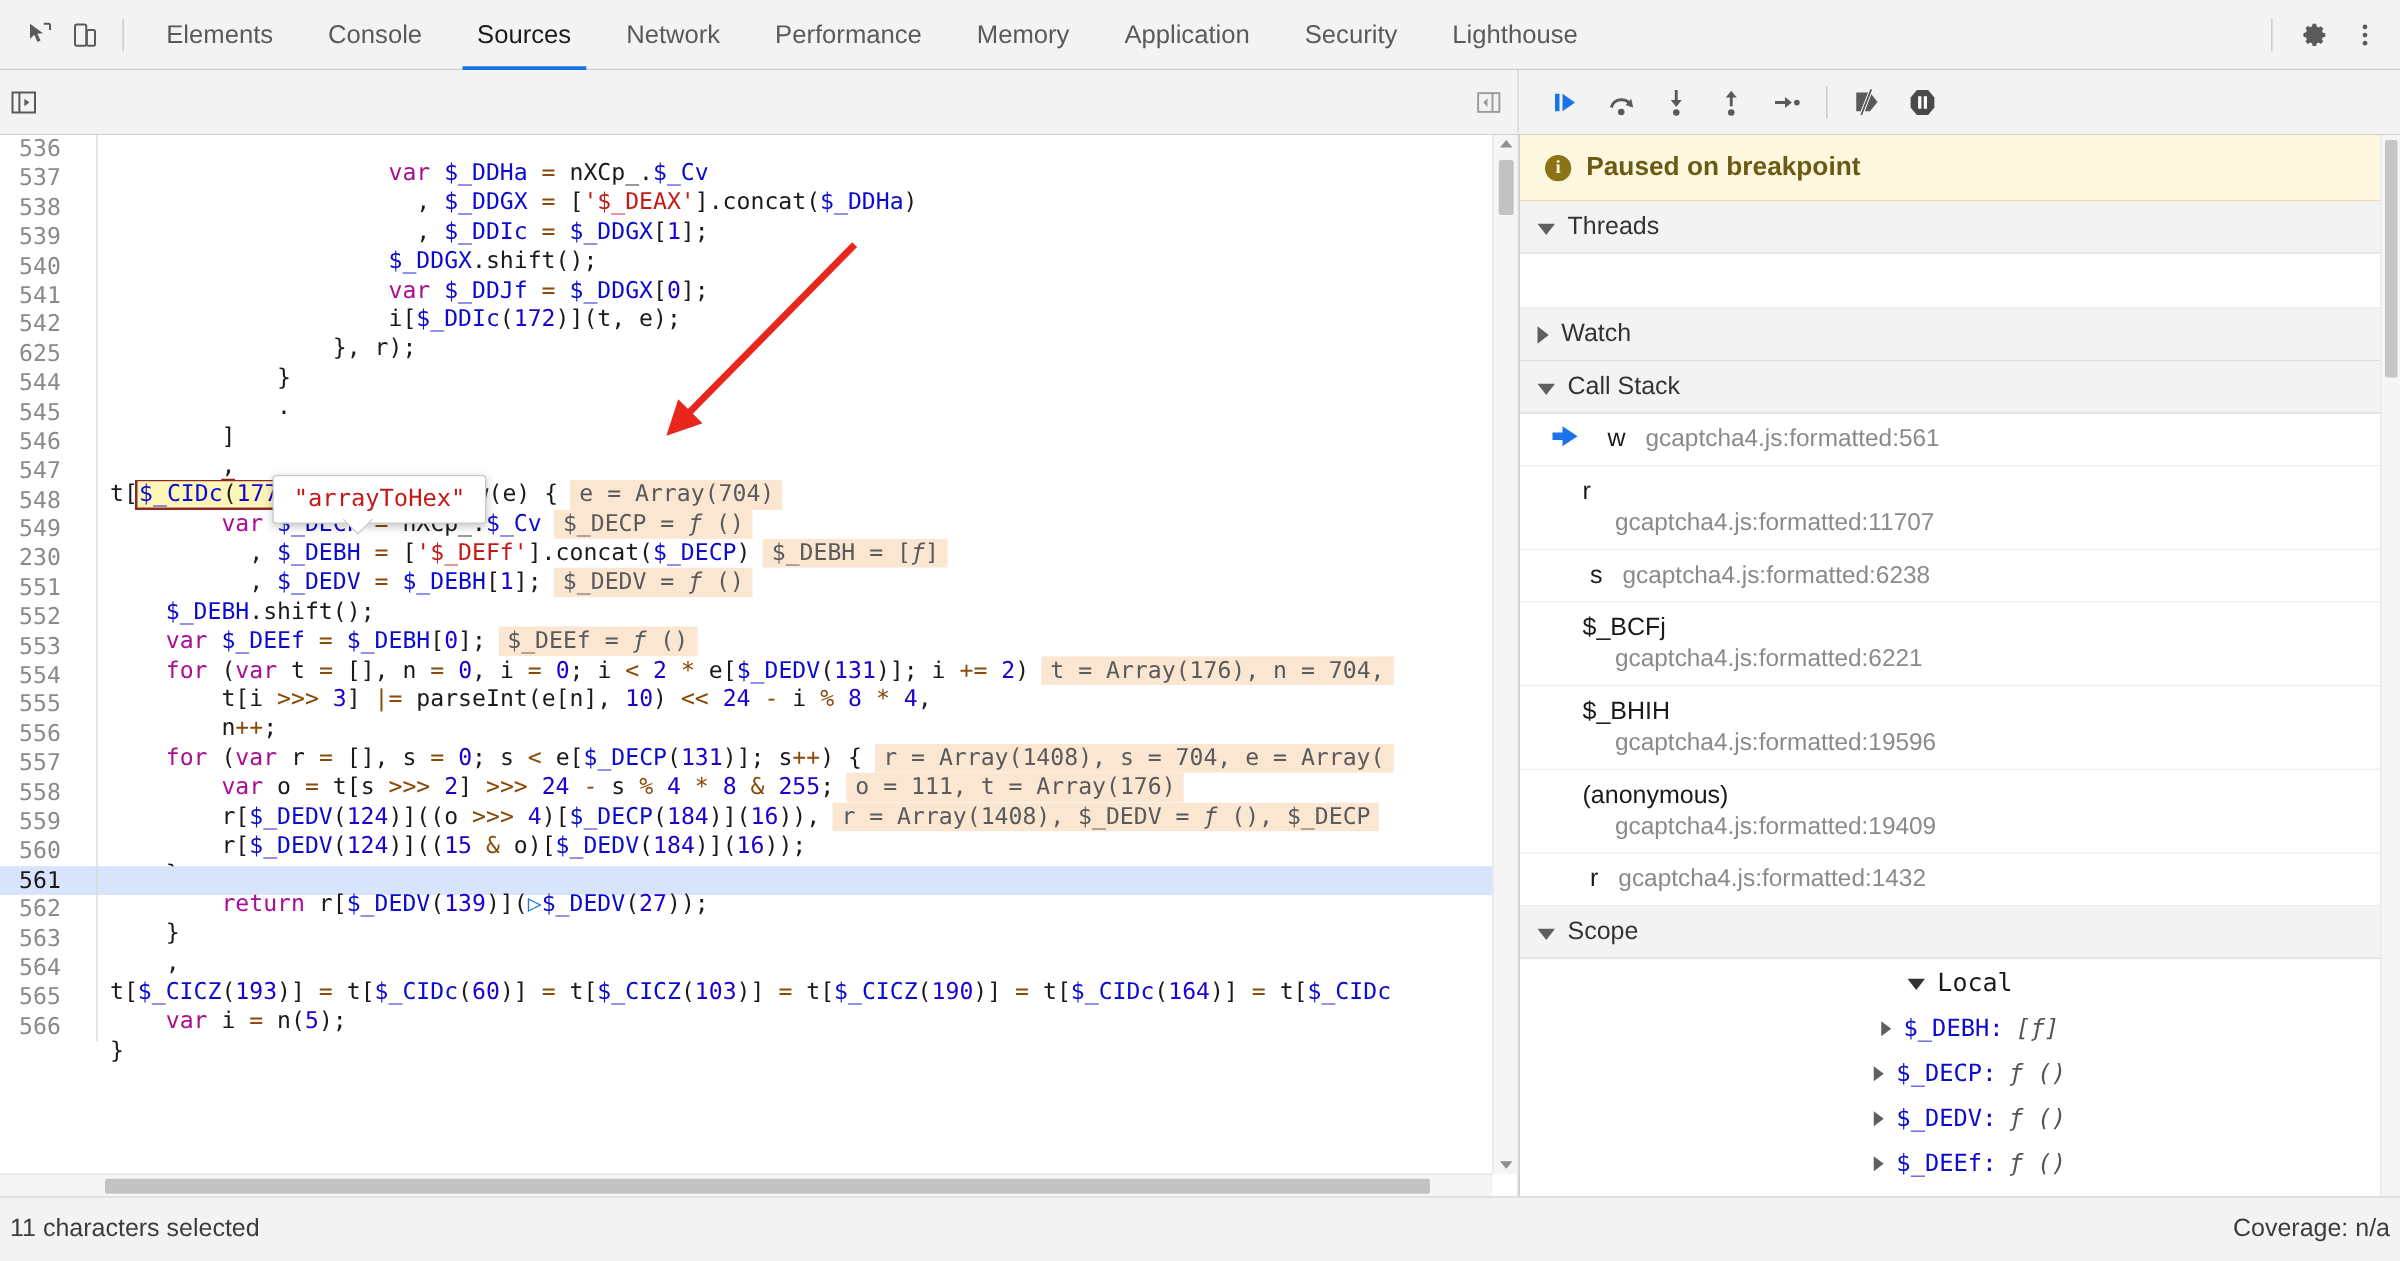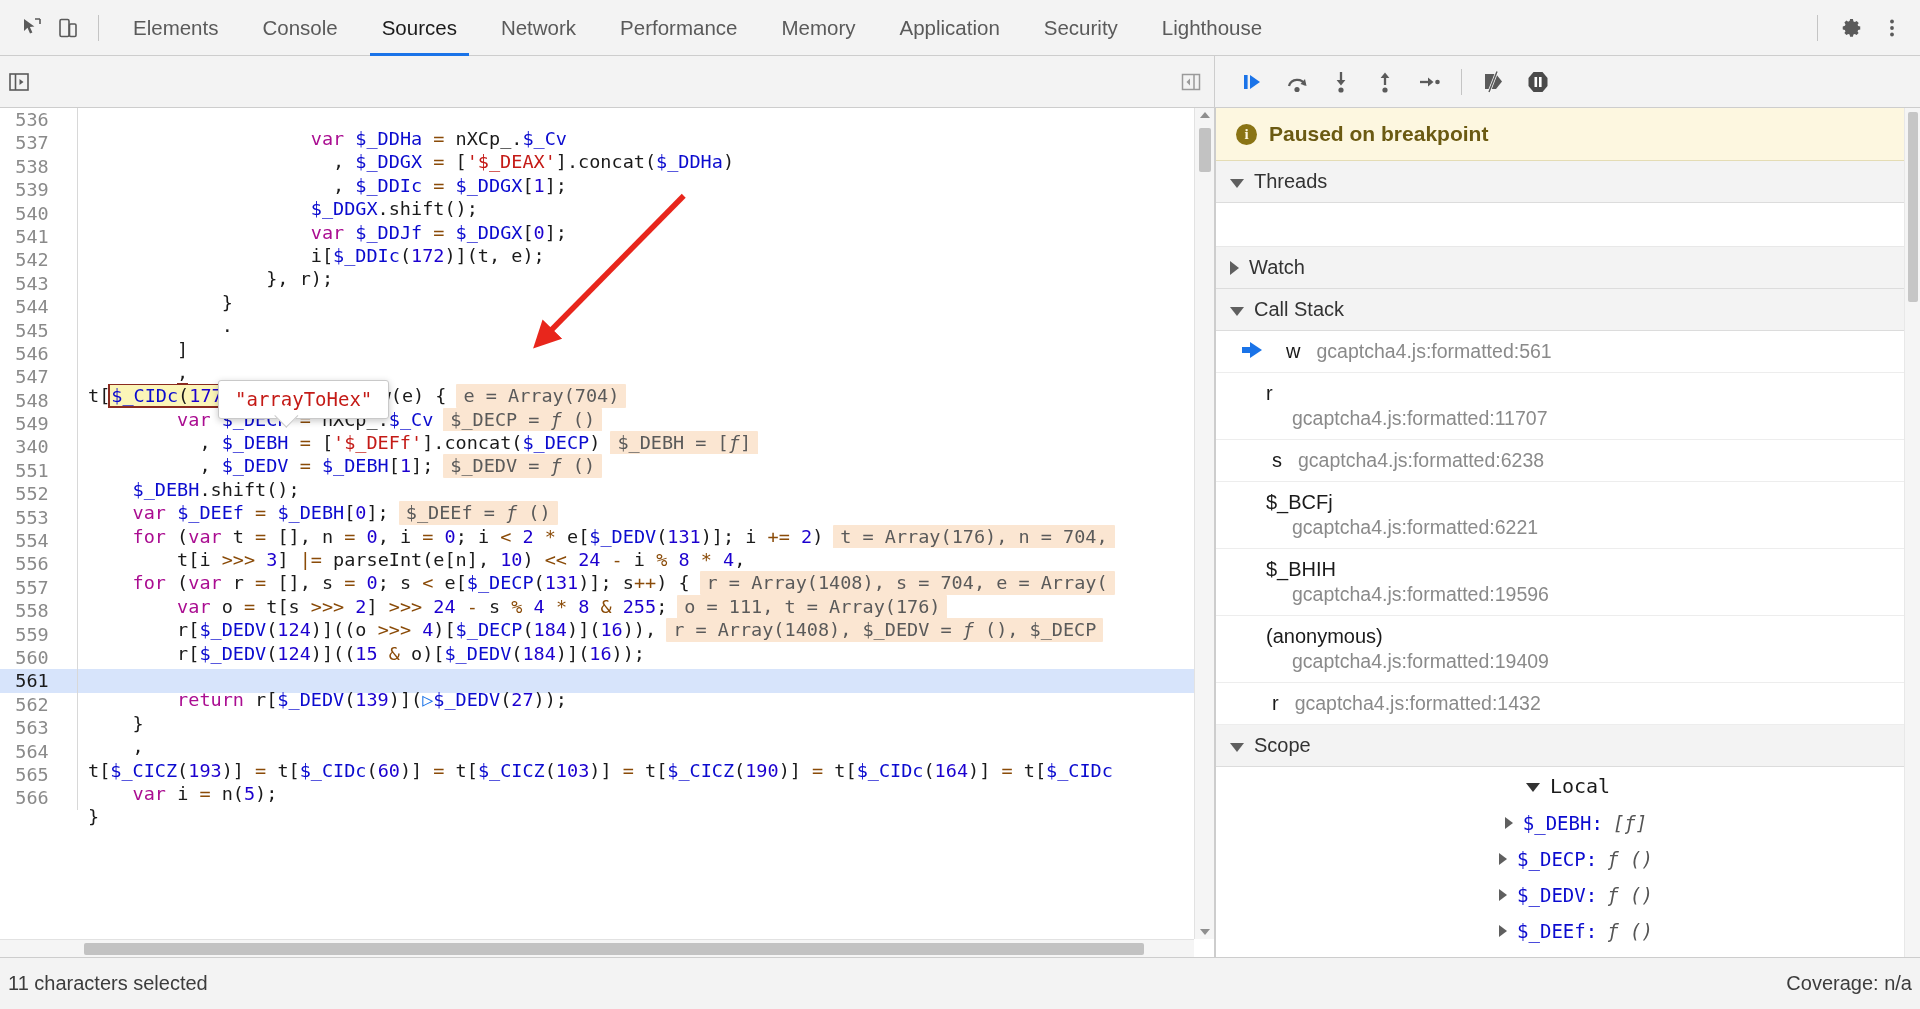--- a/index.html
+++ b/index.html
@@ -453,32 +453,33 @@
 
     <div class="editorwrap">
       <div class="editor" id="editor">
           <div class="code-line"><div class="gutter">536</div><div class="linetext">                    <span class="k">var</span> <span class="id">$_DDHa</span> <span class="op">=</span> <span class="pl">nXCp_</span>.<span class="id">$_Cv</span></div></div>
           <div class="code-line"><div class="gutter">537</div><div class="linetext">                      , <span class="id">$_DDGX</span> <span class="op">=</span> [<span class="s">'$_DEAX'</span>].<span class="pl">concat</span>(<span class="id">$_DDHa</span>)</div></div>
           <div class="code-line"><div class="gutter">538</div><div class="linetext">                      , <span class="id">$_DDIc</span> <span class="op">=</span> <span class="id">$_DDGX</span>[<span class="n">1</span>];</div></div>
           <div class="code-line"><div class="gutter">539</div><div class="linetext">                    <span class="id">$_DDGX</span>.<span class="pl">shift</span>();</div></div>
           <div class="code-line"><div class="gutter">540</div><div class="linetext">                    <span class="k">var</span> <span class="id">$_DDJf</span> <span class="op">=</span> <span class="id">$_DDGX</span>[<span class="n">0</span>];</div></div>
           <div class="code-line"><div class="gutter">541</div><div class="linetext">                    <span class="pl">i</span>[<span class="id">$_DDIc</span>(<span class="n">172</span>)](<span class="pl">t</span>, <span class="pl">e</span>);</div></div>
           <div class="code-line"><div class="gutter">542</div><div class="linetext">                }, <span class="pl">r</span>);</div></div>
-          <div class="code-line"><div class="gutter">543</div><div class="linetext">            }</div></div>
+          <div class="code-line"><div class="gutter">625</div><div class="linetext">            }</div></div>
           <div class="code-line"><div class="gutter">544</div><div class="linetext">            .</div></div>
           <div class="code-line"><div class="gutter">545</div><div class="linetext">        ]</div></div>
           <div class="code-line"><div class="gutter">546</div><div class="linetext">        <span class="redunder">,</span></div></div>
           <div class="code-line"><div class="gutter">547</div><div class="linetext"><span class="pl">t</span>[<span class="selbox"><span class="id">$_CIDc</span>(<span class="n">177</span>)</span>] <span class="op">=</span> <span class="k">function</span> <span class="pl">w</span>(<span class="pl">e</span>) {<span class="pill">e = Array(704)</span></div></div>
           <div class="code-line"><div class="gutter">548</div><div class="linetext">        <span class="k">var</span> <span class="id">$_DECP</span> <span class="op">=</span> <span class="pl">nXCp_</span>.<span class="id">$_Cv</span><span class="pill">$_DECP = <i>ƒ</i> ()</span></div></div>
           <div class="code-line"><div class="gutter">549</div><div class="linetext">          , <span class="id">$_DEBH</span> <span class="op">=</span> [<span class="s">'$_DEFf'</span>].<span class="pl">concat</span>(<span class="id">$_DECP</span>)<span class="pill">$_DEBH = [<i>ƒ</i>]</span></div></div>
-          <div class="code-line"><div class="gutter">340</div><div class="linetext">          , <span class="id">$_DEDV</span> <span class="op">=</span> <span class="id">$_DEBH</span>[<span class="n">1</span>];<span class="pill">$_DEDV = <i>ƒ</i> ()</span></div></div>
+          <div class="code-line"><div class="gutter">230</div><div class="linetext">          , <span class="id">$_DEDV</span> <span class="op">=</span> <span class="id">$_DEBH</span>[<span class="n">1</span>];<span class="pill">$_DEDV = <i>ƒ</i> ()</span></div></div>
           <div class="code-line"><div class="gutter">551</div><div class="linetext">    <span class="id">$_DEBH</span>.<span class="pl">shift</span>();</div></div>
           <div class="code-line"><div class="gutter">552</div><div class="linetext">    <span class="k">var</span> <span class="id">$_DEEf</span> <span class="op">=</span> <span class="id">$_DEBH</span>[<span class="n">0</span>];<span class="pill">$_DEEf = <i>ƒ</i> ()</span></div></div>
           <div class="code-line"><div class="gutter">553</div><div class="linetext">    <span class="k">for</span> (<span class="k">var</span> <span class="pl">t</span> <span class="op">=</span> [], <span class="pl">n</span> <span class="op">=</span> <span class="n">0</span>, <span class="pl">i</span> <span class="op">=</span> <span class="n">0</span>; <span class="pl">i</span> <span class="op">&lt;</span> <span class="n">2</span> <span class="op">*</span> <span class="pl">e</span>[<span class="id">$_DEDV</span>(<span class="n">131</span>)]; <span class="pl">i</span> <span class="op">+=</span> <span class="n">2</span>)<span class="pill">t = Array(176), n = 704,</span></div></div>
           <div class="code-line"><div class="gutter">554</div><div class="linetext">        <span class="pl">t</span>[<span class="pl">i</span> <span class="op">&gt;&gt;&gt;</span> <span class="n">3</span>] <span class="op">|=</span> <span class="pl">parseInt</span>(<span class="pl">e</span>[<span class="pl">n</span>], <span class="n">10</span>) <span class="op">&lt;&lt;</span> <span class="n">24</span> <span class="op">-</span> <span class="pl">i</span> <span class="op">%</span> <span class="n">8</span> <span class="op">*</span> <span class="n">4</span>,</div></div>
+          <div class="code-line"><div class="gutter">555</div><div class="linetext">        <span class="pl">n</span><span class="op">++</span>;</div></div>
           <div class="code-line"><div class="gutter">556</div><div class="linetext">    <span class="k">for</span> (<span class="k">var</span> <span class="pl">r</span> <span class="op">=</span> [], <span class="pl">s</span> <span class="op">=</span> <span class="n">0</span>; <span class="pl">s</span> <span class="op">&lt;</span> <span class="pl">e</span>[<span class="id">$_DECP</span>(<span class="n">131</span>)]; <span class="pl">s</span><span class="op">++</span>) {<span class="pill">r = Array(1408), s = 704, e = Array(</span></div></div>
           <div class="code-line"><div class="gutter">557</div><div class="linetext">        <span class="k">var</span> <span class="pl">o</span> <span class="op">=</span> <span class="pl">t</span>[<span class="pl">s</span> <span class="op">&gt;&gt;&gt;</span> <span class="n">2</span>] <span class="op">&gt;&gt;&gt;</span> <span class="n">24</span> <span class="op">-</span> <span class="pl">s</span> <span class="op">%</span> <span class="n">4</span> <span class="op">*</span> <span class="n">8</span> <span class="op">&amp;</span> <span class="n">255</span>;<span class="pill">o = 111, t = Array(176)</span></div></div>
           <div class="code-line"><div class="gutter">558</div><div class="linetext">        <span class="pl">r</span>[<span class="id">$_DEDV</span>(<span class="n">124</span>)]((<span class="pl">o</span> <span class="op">&gt;&gt;&gt;</span> <span class="n">4</span>)[<span class="id">$_DECP</span>(<span class="n">184</span>)](<span class="n">16</span>)),<span class="pill">r = Array(1408), $_DEDV = <i>ƒ</i> (), $_DECP</span></div></div>
           <div class="code-line"><div class="gutter">559</div><div class="linetext">        <span class="pl">r</span>[<span class="id">$_DEDV</span>(<span class="n">124</span>)]((<span class="n">15</span> <span class="op">&amp;</span> <span class="pl">o</span>)[<span class="id">$_DEDV</span>(<span class="n">184</span>)](<span class="n">16</span>));</div></div>
           <div class="code-line"><div class="gutter">560</div><div class="linetext">    }</div></div>
           <div class="code-line current"><div class="gutter">561</div><div class="linetext">        <span class="k">return</span> <span class="pl">r</span>[<span class="id">$_DEDV</span>(<span class="n">139</span>)](<span class="bparrow">▷</span><span class="id">$_DEDV</span>(<span class="n">27</span>));</div></div>
           <div class="code-line"><div class="gutter">562</div><div class="linetext">    }</div></div>
           <div class="code-line"><div class="gutter">563</div><div class="linetext">    ,</div></div>
           <div class="code-line"><div class="gutter">564</div><div class="linetext"><span class="pl">t</span>[<span class="id">$_CICZ</span>(<span class="n">193</span>)] <span class="op">=</span> <span class="pl">t</span>[<span class="id">$_CIDc</span>(<span class="n">60</span>)] <span class="op">=</span> <span class="pl">t</span>[<span class="id">$_CICZ</span>(<span class="n">103</span>)] <span class="op">=</span> <span class="pl">t</span>[<span class="id">$_CICZ</span>(<span class="n">190</span>)] <span class="op">=</span> <span class="pl">t</span>[<span class="id">$_CIDc</span>(<span class="n">164</span>)] <span class="op">=</span> <span class="pl">t</span>[<span class="id">$_CIDc</span></div></div>
           <div class="code-line"><div class="gutter">565</div><div class="linetext">    <span class="k">var</span> <span class="pl">i</span> <span class="op">=</span> <span class="pl">n</span>(<span class="n">5</span>);</div></div>

